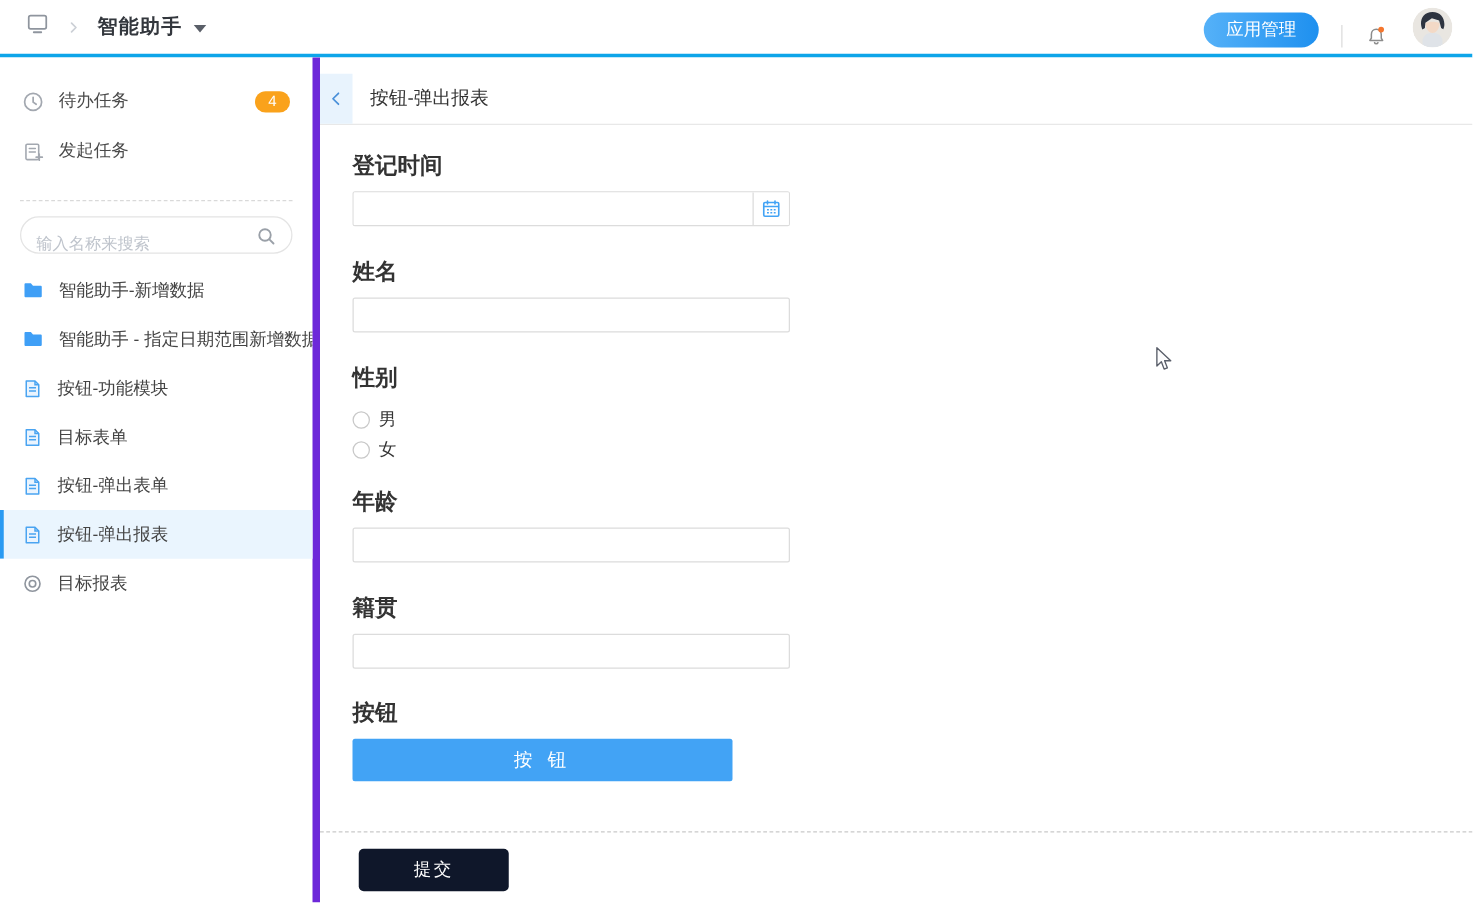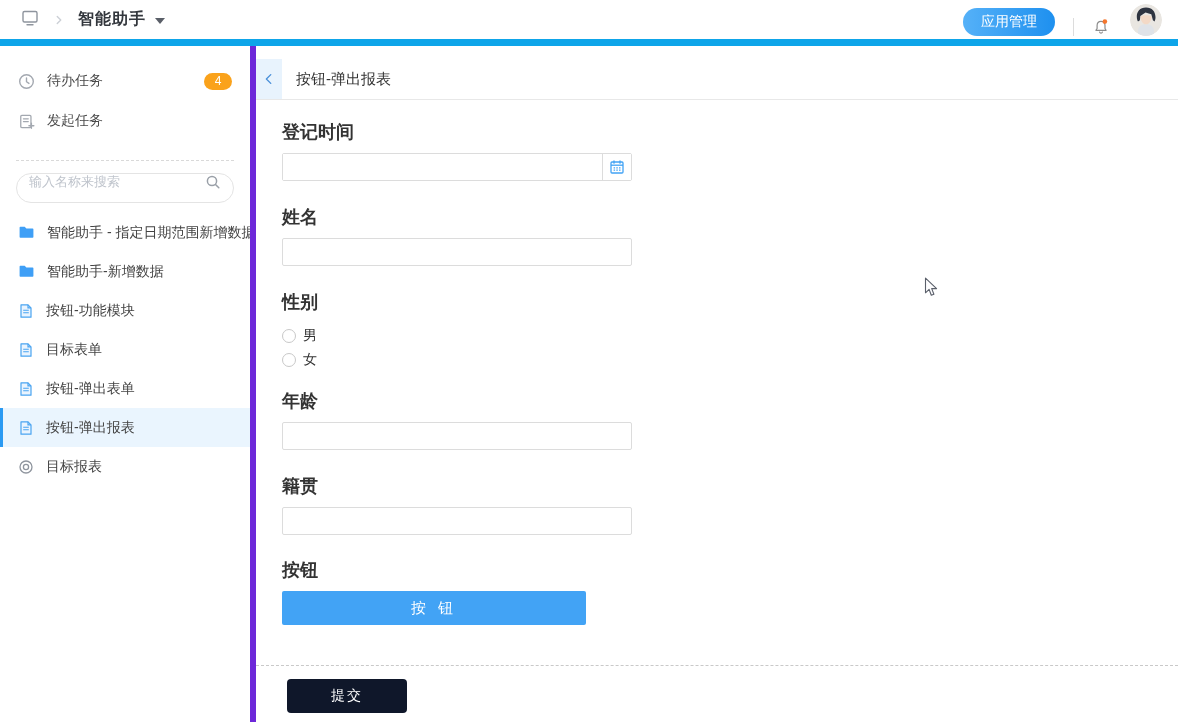--- a/index.html
+++ b/index.html
@@ -12,21 +12,21 @@
     overflow: hidden;
   }
 
   
   .app-header {
     height: 46px;
     display: flex;
     align-items: center;
     justify-content: space-between;
     padding: 0 16px 0 20px;
-    border-bottom: 7px solid #0ea5e9;
+    border-bottom: 3px solid #0ea5e9;
     background: #fff;
   }
   .hdr-left { display: flex; align-items: center; }
   .hdr-left .crumb-sep { margin: 0 12px; display: flex; align-items: center; }
   .app-name { font-size: 16px; font-weight: 600; color: #33373d; letter-spacing: 1px; }
   .caret-down {
     width: 0; height: 0; margin-left: 9px; margin-top: 2px;
     border-left: 5px solid transparent; border-right: 5px solid transparent;
     border-top: 6px solid #5a5f68;
   }
@@ -60,21 +60,21 @@
   .nav-item .ic { display: flex; margin-right: 12px; }
   .badge {
     margin-left: auto; min-width: 28px; height: 17px; line-height: 17px;
     background: #faa21b; border-radius: 9px; color: #fff;
     font-size: 12px; text-align: center; padding: 0 4px;
   }
   .side-divider { border-top: 1px dashed #d9d9d9; margin: 19px 16px 12px 16px; }
   .search-wrap {
     margin: 0 16px 10px 16px; height: 30px;
     border: 1px solid #e4e4e4; border-radius: 16px;
-    display: flex; align-items: flex-start; padding: 0 12px;
+    display: flex; align-items: flex-end; padding: 0 12px;
   }
   .search-wrap input {
     border: none; outline: none; flex: 1; font-size: 13px;
     color: #555; background: transparent; font-family: inherit;
   }
   .search-wrap input::placeholder { color: #bfc4cc; }
   .tree-item {
     height: 39px; display: flex; align-items: center;
     padding: 0 18px; cursor: pointer; font-size: 14px; color: #444;
     position: relative; white-space: nowrap; overflow: hidden;
@@ -224,29 +224,29 @@
       </span>
     </div>
 
     <div class="tree">
       <div class="tree-item">
         <span class="ic">
           <svg width="17" height="17" viewBox="0 0 16 16">
               <path d="M1.5 3.2c0-.4.3-.7.7-.7h4.1l1.6 1.8h5.9c.4 0 .7.3.7.7v7.3c0 .4-.3.7-.7.7H2.2c-.4 0-.7-.3-.7-.7V3.2z" fill="#3f9ff6"></path>
             </svg>
         </span>
-        <span>智能助手 - 指定日期范围新增数据</span>
+        <span>智能助手-新增数据</span>
       </div>
       <div class="tree-item">
         <span class="ic">
           <svg width="17" height="17" viewBox="0 0 16 16">
               <path d="M1.5 3.2c0-.4.3-.7.7-.7h4.1l1.6 1.8h5.9c.4 0 .7.3.7.7v7.3c0 .4-.3.7-.7.7H2.2c-.4 0-.7-.3-.7-.7V3.2z" fill="#3f9ff6"></path>
             </svg>
         </span>
-        <span>智能助手-新增数据</span>
+        <span>智能助手 - 指定日期范围新增数据</span>
       </div>
       <div class="tree-item">
         <span class="ic">
           <svg width="16" height="16" viewBox="0 0 16 16">
               <path d="M3 1.8h7l3 3v9.4H3z" fill="#eaf4fe" stroke="#4aa4f1" stroke-width="1.2" stroke-linejoin="round"></path>
               <path d="M10 1.8v3h3" fill="none" stroke="#4aa4f1" stroke-width="1.2"></path>
               <path d="M5.2 7.2h5.6M5.2 9.8h5.6" stroke="#4aa4f1" stroke-width="1.1"></path>
             </svg>
         </span>
         <span>按钮-功能模块</span>

